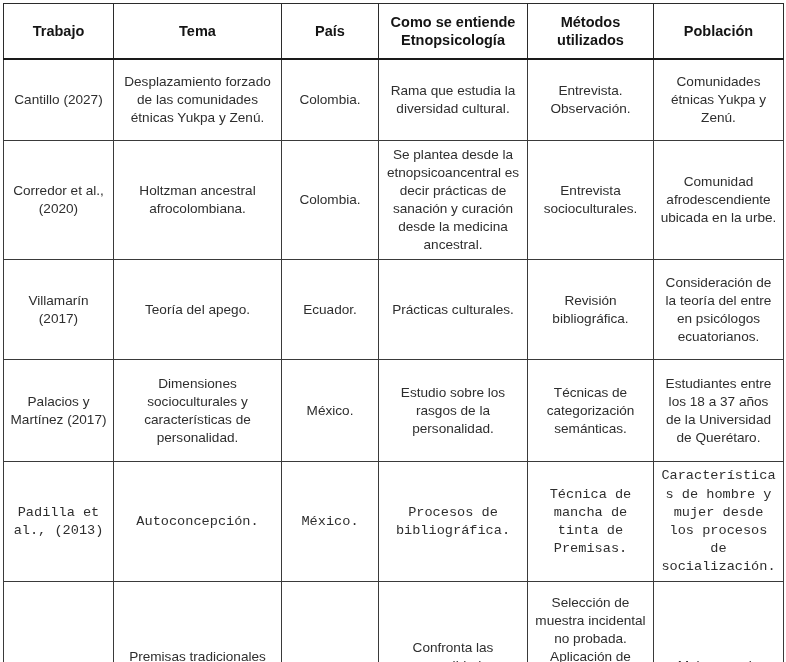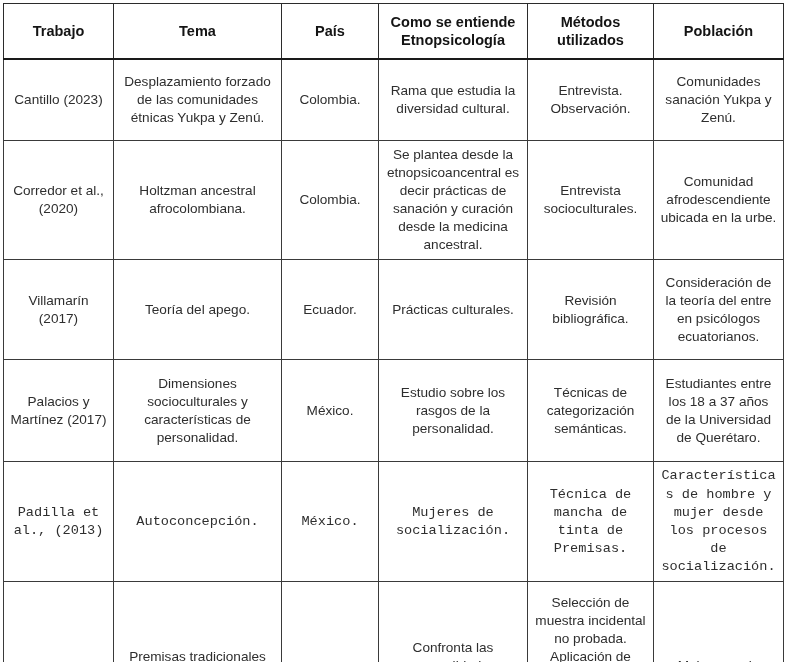--- a/index.html
+++ b/index.html
@@ -87,26 +87,26 @@
         </th>
         <th>
           <span>Métodos</span><br>
           <span>utilizados</span>
         </th>
         <th>Población</th>
       </tr>
     </thead>
     <tbody>
       <tr class="row-1">
-        <td>Cantillo (2023)</td>
+        <td>Cantillo (2027)</td>
         <td>Desplazamiento forzado de las comunidades étnicas Yukpa y Zenú.</td>
         <td>Colombia.</td>
         <td>Rama que estudia la diversidad cultural.</td>
         <td>Entrevista. Observación.</td>
-        <td>Comunidades sanación Yukpa y Zenú.</td>
+        <td>Comunidades étnicas Yukpa y Zenú.</td>
       </tr>
       <tr class="row-2">
         <td>Corredor et al., (2020)</td>
         <td>Holtzman ancestral afrocolombiana.</td>
         <td>Colombia.</td>
         <td>Se plantea desde la etnopsicoancentral es decir prácticas de sanación y curación desde la medicina ancestral.</td>
         <td>Entrevista socioculturales.</td>
         <td>Comunidad afrodescendiente ubicada en la urbe.</td>
       </tr>
       <tr class="row-3">
@@ -122,21 +122,21 @@
         <td>Dimensiones socioculturales y características de personalidad.</td>
         <td>México.</td>
         <td>Estudio sobre los rasgos de la personalidad.</td>
         <td>Técnicas de categorización semánticas.</td>
         <td>Estudiantes entre los 18 a 37 años de la Universidad de Querétaro.</td>
       </tr>
       <tr class="row-5">
         <td>Padilla et al., (2013)</td>
         <td>Autoconcepción.</td>
         <td>México.</td>
-        <td>Mujeres de socialización.</td>
+        <td>Procesos de bibliográfica.</td>
         <td>Técnica de mancha de tinta de Premisas.</td>
         <td>Características de hombre y mujer desde los procesos de socialización.</td>
       </tr>
       <tr class="row-6">
         <td>Cerillos (2011)</td>
         <td>Premisas tradicionales de machismo y abnegación.</td>
         <td>México.</td>
         <td>Confronta las generalidades universales descontextualizadas.</td>
         <td>Selección de muestra incidental no probada. Aplicación de inventario Premisas historico-socioculturales PHSC.</td>
         <td>Mujeres en la ciudad de Juárez.</td>

